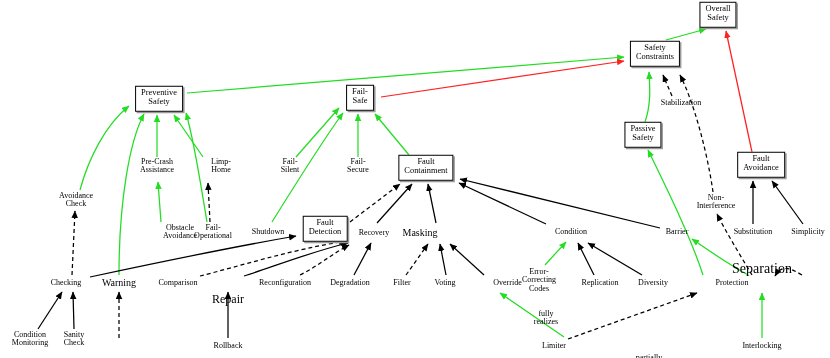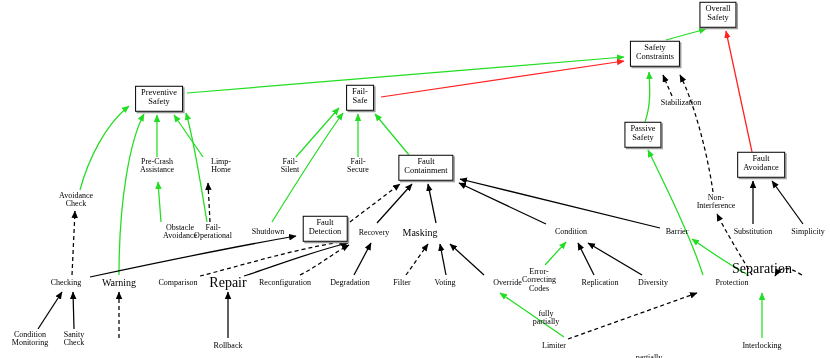--- a/index.html
+++ b/index.html
@@ -164,21 +164,21 @@
       <div class="node plain" style="left: 268px; top: 232px; font-size: 8px;">Shutdown</div>
       <div class="node plain" style="left: 374px; top: 233px; font-size: 8px;">Recovery</div>
       <div class="node plain" style="left: 420px; top: 233px; font-size: 10px;">Masking</div>
       <div class="node plain" style="left: 571px; top: 232px; font-size: 8px;">Condition</div>
       <div class="node plain" style="left: 677px; top: 232px; font-size: 8px;">Barrier</div>
       <div class="node plain" style="left: 753px; top: 232px; font-size: 8px;">Substitution</div>
       <div class="node plain" style="left: 808px; top: 232px; font-size: 8px;">Simplicity</div>
       <div class="node plain" style="left: 66px; top: 283px; font-size: 8px;">Checking</div>
       <div class="node plain" style="left: 119px; top: 283px; font-size: 10px;">Warning</div>
       <div class="node plain" style="left: 178px; top: 283px; font-size: 8px;">Comparison</div>
-      <div class="node plain" style="left: 228px; top: 283px; font-size: 14px;">Repair</div>
+      <div class="node plain" style="left: 228px; top: 299px; font-size: 12px;">Repair</div>
       <div class="node plain" style="left: 285px; top: 283px; font-size: 8px;">Reconfiguration</div>
       <div class="node plain" style="left: 350px; top: 283px; font-size: 8px;">Degradation</div>
       <div class="node plain" style="left: 402px; top: 283px; font-size: 8px;">Filter</div>
       <div class="node plain" style="left: 445px; top: 283px; font-size: 8px;">Voting</div>
       <div class="node plain" style="left: 490px; top: 283px; font-size: 8px; padding-left: 35px;">Override</div>
       <div class="node plain" style="left: 539px; top: 280px; font-size: 8px;">Error-
 Correcting
 Codes</div>
       <div class="node plain" style="left: 600px; top: 283px; font-size: 8px;">Replication</div>
       <div class="node plain" style="left: 653px; top: 283px; font-size: 8px;">Diversity</div>
@@ -188,18 +188,18 @@
 Monitoring</div>
       <div class="node plain" style="left: 74px; top: 339px; font-size: 8px;">Sanity
 Check</div>
       <div class="node plain" style="left: 119px; top: 365px; font-size: 8px;">Notification</div>
       <div class="node plain" style="left: 228px; top: 346px; font-size: 8px;">Rollback</div>
       <div class="node plain" style="left: 554px; top: 346px; font-size: 8px;">Limiter</div>
       <div class="node plain" style="left: 762px; top: 346px; font-size: 8px;">Interlocking</div>
     </div>
   <div id="edgelabels-layer">
       <div class="lbl" style="left: 546px; top: 318px; font-size: 8px;">fully
-partially</div>
+realizes</div>
       <div class="lbl" style="left: 649px; top: 318px; font-size: 8px; margin-top: 44px;">partially
 realizes</div>
     </div>
 
 </div>
 
 </body></html>

